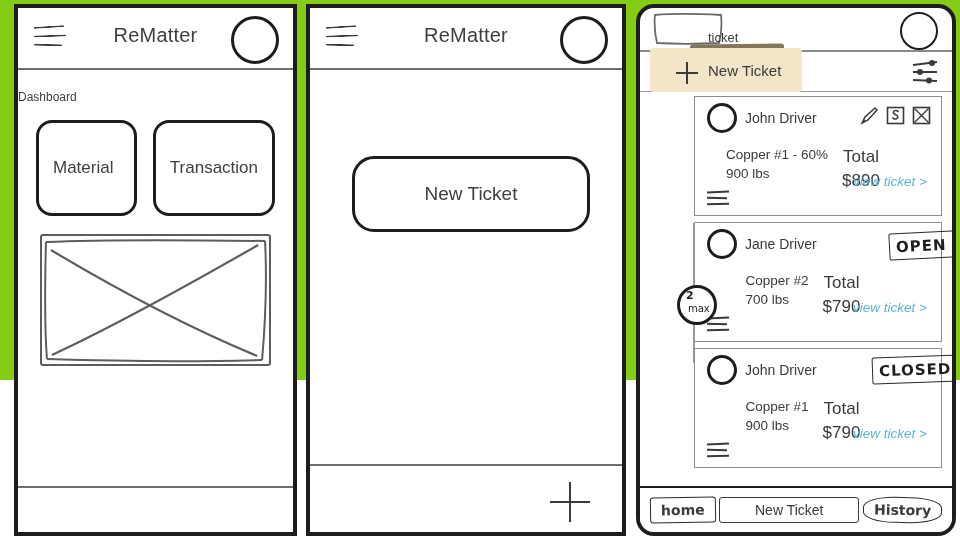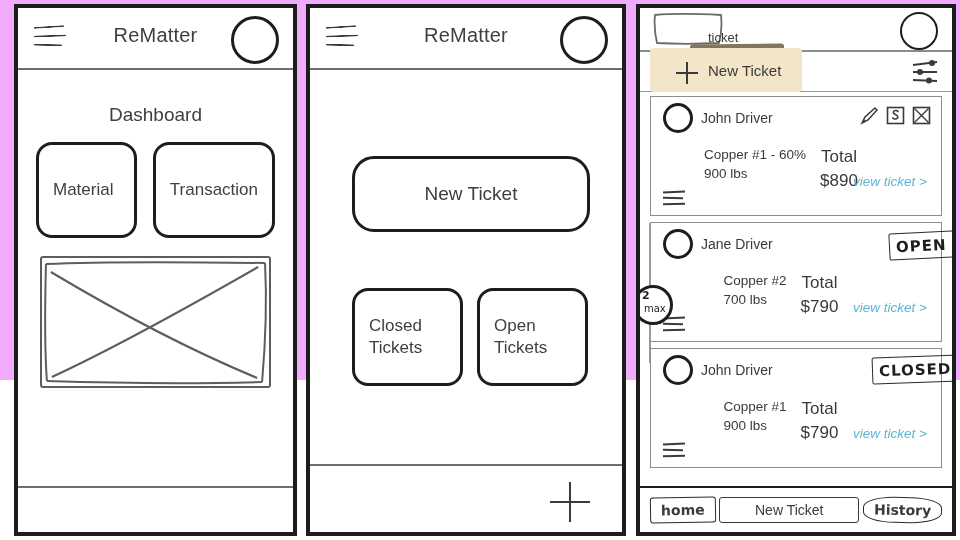--- a/index.html
+++ b/index.html
@@ -1,33 +1,33 @@
 <!DOCTYPE html>
 <html><head>
 <meta charset="utf-8">
 <style>
   html,body{margin:0;padding:0;background:#ffffff;}
   body{
     width:960px;height:540px;overflow:hidden;
     font-family:"Liberation Sans","DejaVu Sans",sans-serif;
     color:#3a3a3a;
   }
-  .canvas{position:relative;width:960px;height:380px;background:#f0abfc;}
+  .canvas{position:relative;width:960px;height:380px;background:#84cc16;}
 
   
   .phone{
     position:absolute;
     background:#fff;
     border:4px solid #1d1d1d;
     box-sizing:border-box;
     overflow:hidden;
   }
   .phone.p1{left:14px;top:4px;width:283px;height:532px;}
   .phone.p2{left:306px;top:4px;width:320px;height:532px;}
-  .phone.p3{left:636px;top:4px;width:320px;height:532px;}
+  .phone.p3{left:636px;top:4px;width:320px;height:532px;border-radius:18px;}
 
   
   .appbar{
     position:relative;height:62px;
     border-bottom:2px solid #6e6e6e;
     box-sizing:border-box;
   }
   .appbar .title{
     position:absolute;left:0;right:0;top:16px;
     text-align:center;font-size:20px;color:#3f3f3f;
@@ -45,21 +45,21 @@
   .hamburger i:nth-child(2){top:11px; width:32px;transform:rotate(-1.5deg);}
   .hamburger i:nth-child(3){top:20px; width:28px;transform:rotate(1.5deg);}
 
   .avatar{
     position:absolute;right:14px;top:8px;width:42px;height:42px;
     border:3.4px solid #1d1d1d;border-radius:50%;
   }
 
   
   .p1 .screenlabel{
-    text-align:center;font-size:19px;color:#3f3f3f;margin-top:34px;
+    text-align:left;font-size:12px;color:#3f3f3f;margin-top:20px;
   }
   .tilegrid{
     margin:16px 18px 0 18px;
     display:grid;grid-template-columns:1fr 1fr;gap:14px 16px;
   }
   .tile{
     height:96px;border:3.4px solid #1d1d1d;border-radius:16px;
     display:flex;align-items:center;justify-content:flex-start;
     padding:0 14px;box-sizing:border-box;
     font-size:17px;color:#3f3f3f;line-height:1.25;
@@ -144,21 +144,21 @@
   }
   .newrow .plusicon::before{left:0;top:10px;width:22px;height:2px;}
   .newrow .plusicon::after{top:0;left:10px;height:22px;width:2px;}
   .newrow .nlabel{
     position:absolute;left:68px;top:10px;font-size:15px;color:#3a3a3a;
   }
   .filtericon{
     position:absolute;right:12px;top:7px;width:30px;height:26px;cursor:pointer;
   }
 
-  .cards{position:relative;padding:4px 10px 10px 10px;}
+  .cards{position:relative;padding:4px 10px 10px 10px;margin-left:44px;}
   .card{
     position:relative;border:1.8px solid #8d8d8d;background:#fff;
     height:120px;margin-bottom:6px;box-sizing:border-box;
     padding:8px 12px;
   }
   .card .who{display:flex;align-items:center;gap:8px;height:26px;}
   .card .cavatar{
     width:24px;height:24px;border:3px solid #1d1d1d;border-radius:50%;
     flex:0 0 auto;
   }
@@ -282,28 +282,20 @@
           <i></i>
           <i></i>
         </div>
       <div class="title">ReMatter</div>
       <div class="avatar"></div>
     </div>
 
     <div class="body">
       <div class="bigbtn">New Ticket</div>
 
-      <div class="pairgrid">
-        <div class="pairtile">
-          <span>Closed Tickets</span>
-        </div>
-        <div class="pairtile">
-          <span>Open Tickets</span>
-        </div>
-      </div>
 
       <div class="bottombar">
         <div class="plusbtn"></div>
       </div>
     </div>
   </div>
 
   <div class="phone p3">
 
     <div class="tickethead">

